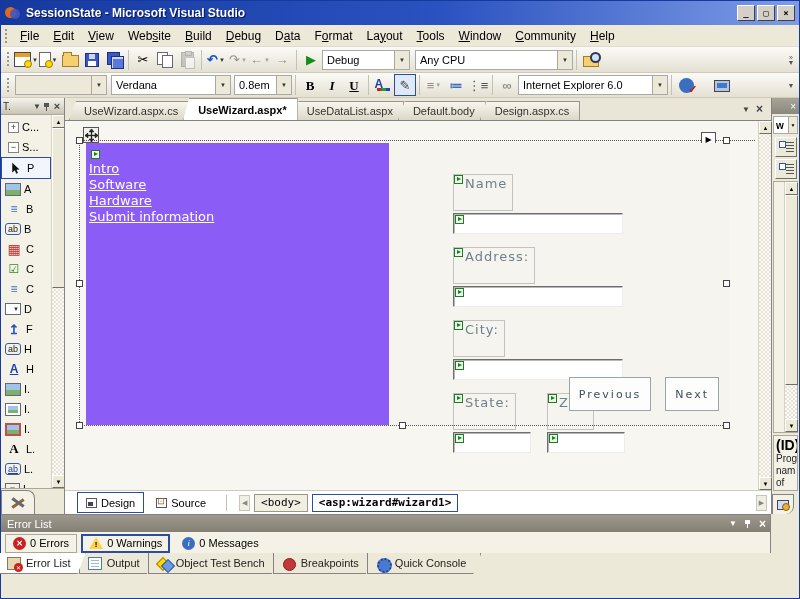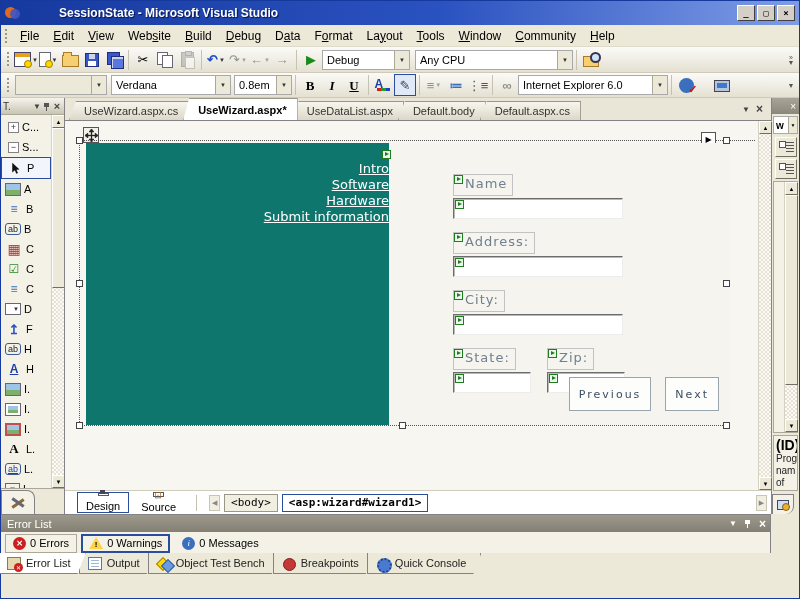--- a/index.html
+++ b/index.html
@@ -7,21 +7,21 @@
   body { font-family:"Liberation Sans", sans-serif; font-size:11px; background:#ece9d8; }
   .window { position:relative; width:800px; height:599px; border:1px solid #16399e; background:#ece9d8; }
 
   
   .titlebar { position:absolute; left:0; top:0; width:100%; height:24px;
     background:linear-gradient(90deg,#16399e 0%,#2a52c0 55%,#7e9ce6 100%);
     display:flex; align-items:center; padding:0 4px; }
   .vs-logo { width:16px; height:16px; position:relative; margin-right:5px; flex:none; }
   .vs-logo::before { content:""; position:absolute; left:0; top:2px; width:11px; height:11px; border-radius:50%; background:#e06a1a; }
   .vs-logo::after { content:""; position:absolute; left:5px; top:4px; width:10px; height:10px; border-radius:50%; background:#4455c0; opacity:.9; }
-  .title-text { color:#fff; font-weight:bold; font-size:12px; text-shadow:1px 1px 1px #001050; white-space:nowrap;margin-left:33px; }
+  .title-text { color:#fff; font-weight:bold; font-size:12px; text-shadow:1px 1px 1px #001050; white-space:nowrap; }
   .tb-btns { margin-left:auto; display:flex; gap:2px; }
   .cap-btn { width:18px; height:16px; background:#d4d0c8; border:1px solid; border-color:#fff #404040 #404040 #fff;
     display:flex; align-items:center; justify-content:center; font-size:9px; font-weight:bold; color:#000; font-family:"DejaVu Sans Mono",monospace; }
 
   
   .menubar { position:absolute; left:0; top:24px; width:100%; height:22px; background:#ece9d8;
     display:flex; align-items:center; border-bottom:1px solid #e0dccb; }
   .grip { width:5px; height:70%; margin:0 4px 0 3px; flex:none;
     background:radial-gradient(circle at 2px 2px,#9a968a 1px,transparent 1.2px) 0 0/5px 4px repeat-y; }
   .menu-item { padding:3px 7px; font-size:12px; color:#000; cursor:default; white-space:nowrap; }
@@ -145,36 +145,36 @@
   .wizard { position:absolute; left:21px; top:22px; width:643px; height:282px; background:#f6f4ee; display:flex; }
   .wiz-sidebar { width:303px; flex:none; position:relative; padding:4px 0 0 3px; }
   .wiz-glyph { position:absolute; left:2px; top:2px; }
   .glyph { display:inline-block; width:9px; height:9px; background:#edf6ed; border:1px solid #1e7d1e; position:relative; }
   .glyph::after { content:""; position:absolute; left:2px; top:1px; width:0; height:0; border-left:4px solid #1e7d1e; border-top:2.5px solid transparent; border-bottom:2.5px solid transparent; }
   .wiz-link { display:block; color:#fff; text-decoration:underline; font:13px/16px "DejaVu Sans",sans-serif; cursor:pointer; white-space:nowrap; }
   .wiz-link.bold { font-weight:bold; }
   .wiz-form { flex:1; position:relative; }
   .fields { position:absolute; left:64px; top:31px; }
   .field { margin-bottom:13px; }
-  .fld-label { position:relative; display:inline-block; border:1px solid #c2c2c2; padding:1px 5px 4px 11px;
+  .fld-label { position:relative; display:inline-block; border:1px solid #c2c2c2; padding:1px 5px 19px 11px;
     font:13px "DejaVu Sans",sans-serif; color:#6f8090; letter-spacing:1px; background:transparent; }
   .fld-label .glyph { position:absolute; left:0; top:0; }
   .fld-box { position:relative; width:170px; height:21px; margin-top:2px; background:#fff;
     border:1px solid; border-color:#6d6d6d #ececec #ececec #6d6d6d; box-shadow:inset 1px 1px 0 #b8b8b8; }
   .fld-box .glyph { position:absolute; left:1px; top:1px; }
   .half-row { display:flex; gap:16px; }
   .half-row .field { margin-bottom:0; }
   .field.half .fld-box { width:78px; }
   .wiz-btns { position:absolute; right:10px; bottom:14px; display:flex; gap:14px; }
   .wiz-btn { height:34px; padding:0 9px; background:#fdfdfb; border:1px solid #9aa4ac;
     font:11px "DejaVu Sans",sans-serif; color:#3c4e60; letter-spacing:2px; display:flex; align-items:center; }
 
   
   .designbar { height:24px; background:#fff; border-top:1px solid #d0ccbc; display:flex; align-items:center; padding:0 4px 0 12px; gap:4px; }
-  .view-tab { height:21px; display:flex; align-items:center; gap:4px; padding:0 8px; font-size:11px; color:#000;flex-direction:column; }
+  .view-tab { height:21px; display:flex; align-items:center; gap:4px; padding:0 8px; font-size:11px; color:#000; }
   .view-tab.active { border:1px solid #2b4d9e; background:#fff; }
   .vt-icn { width:11px; height:10px; border:1px solid #556; background:#fff; position:relative; }
   .vt-icn.design::after { content:""; position:absolute; left:1px; bottom:1px; width:5px; height:4px; background:#445; }
   .vt-icn.source::after { content:"⊡"; position:absolute; left:0; top:-3px; font-size:9px; color:#a06020; }
   .db-sep { width:1px; height:16px; background:#c6c2b2; margin:0 8px; }
   .nav-arrow { width:11px; height:16px; display:flex; align-items:center; justify-content:center; font-size:7px; color:#888;
     background:#f1efe2; border:1px solid #cac6b6; }
   .tag-btn { height:18px; display:flex; align-items:center; padding:0 6px; font-size:11px; font-family:"DejaVu Sans Mono",monospace;
     background:#f1efe2; border:1px solid #9a9788; color:#000; white-space:nowrap; }
   .tag-btn.selected { border:1px solid #2b4d9e; background:#fff; font-weight:bold; }
@@ -527,21 +527,21 @@
             <div class="doctab active">
               <span class="dt-label">UseWizard.aspx*</span>
             </div>
             <div class="doctab">
               <span class="dt-label">UseDataList.aspx</span>
             </div>
             <div class="doctab">
               <span class="dt-label">Default.body</span>
             </div>
             <div class="doctab">
-              <span class="dt-label">Default.aspx.cs</span>
+              <span class="dt-label">Design.aspx.cs</span>
             </div>
           </span>
         <span class="strip-btns">
           <span class="strip-btn">▼</span>
           <span class="strip-x">×</span>
         </span>
       </div>
 
       <div class="editor">
         <div class="canvas">
@@ -557,21 +557,21 @@
                 </g>
             </svg>
           </div>
           <div class="sel-rect"></div>
           <div class="sel-stub"></div>
           <div class="smart-tag">
               <span>▶</span>
             </div>
 
           <div class="wizard">
-            <div class="wiz-sidebar" id="wiz-sidebar" style="background: #0f766e; text-align: right;">
+            <div class="wiz-sidebar" id="wiz-sidebar" style="background: #8b5cf6;">
               <span class="glyph wiz-glyph"></span>
               <div id="wiz-links" style="padding-top:2px">
                   <a class="wiz-link">Intro</a>
                   <a class="wiz-link">Software</a>
                   <a class="wiz-link">Hardware</a>
                   <a class="wiz-link">Submit information</a>
                 </div>
             </div>
             <div class="wiz-form">
               <div class="fields" id="wiz-fields">

